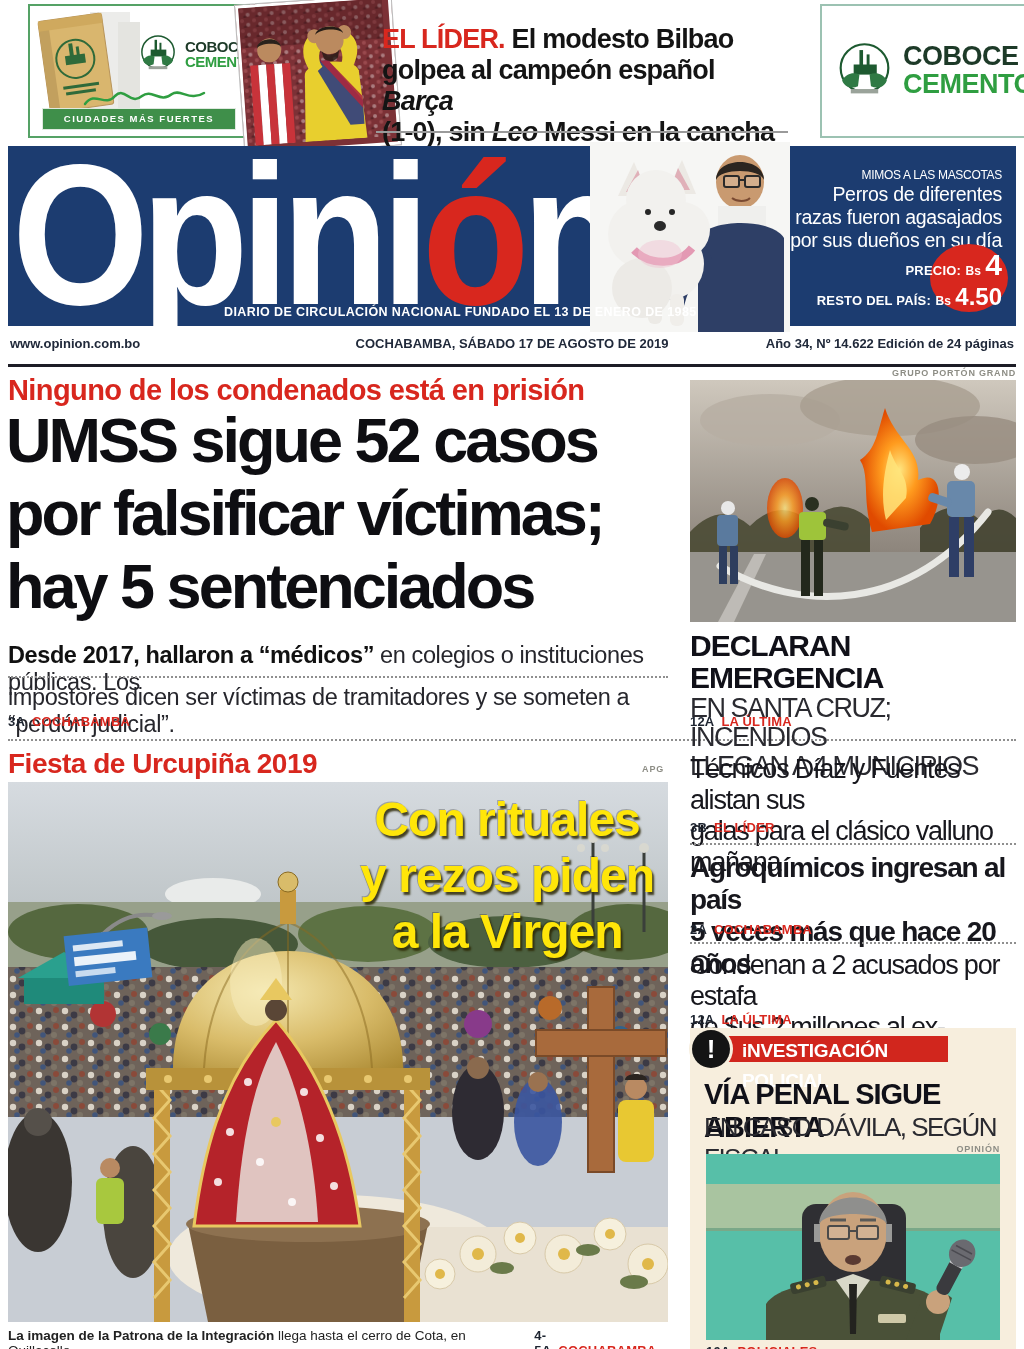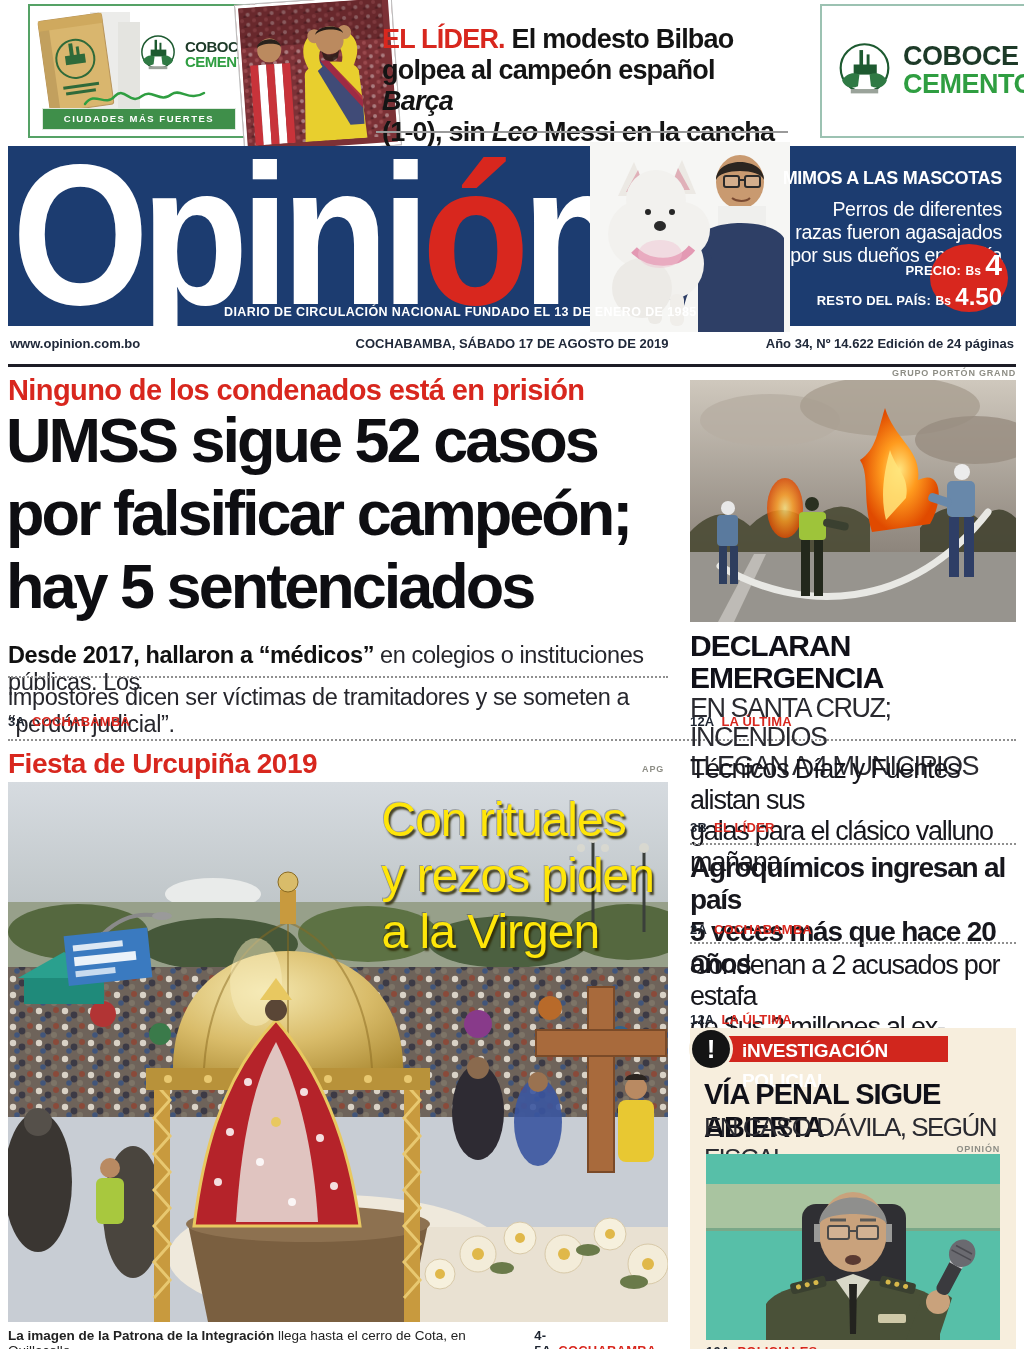--- a/index.html
+++ b/index.html
@@ -24,21 +24,21 @@
   .teaser i{font-style:italic;}
   .teaser-rule{left:376px;top:131px;width:412px;height:2px;background:#9a9a9a;}
   
   .mast{left:8px;top:146px;width:1008px;height:180px;background:#1c3c70;}
   .logo{left:4px;top:-4px;font-size:200px;line-height:186px;font-weight:bold;color:#fff;
         letter-spacing:-9px;transform:scaleX(.88);transform-origin:left top;white-space:nowrap;}
   .logo .acc{color:#d8271e;}
   .mast-tag{left:216px;bottom:7px;color:#fff;font-size:12.5px;font-weight:bold;letter-spacing:.4px;}
   .dogphoto{left:582px;top:-4px;width:200px;height:190px;}
   .promo{right:14px;top:22px;width:234px;text-align:right;color:#fff;}
-  .promo .t{font-size:18px;font-weight:bold;letter-spacing:-.3px;margin-bottom:9px;}
+  .promo .t{font-size:12px;font-weight:normal;letter-spacing:-.3px;margin-bottom:1px;}
   .promo .l{font-size:19.5px;line-height:23px;letter-spacing:-.3px;}
   .promo .r{font-size:12px;font-weight:bold;margin-top:7px;}
   .price{right:14px;bottom:12px;width:240px;text-align:right;color:#fff;}
   .price-circle{position:absolute;right:-6px;top:-8px;width:78px;height:68px;border-radius:50%;background:#d8271e;}
   .price .row{position:relative;z-index:1;line-height:26px;}
   .price .lab{font-size:13px;font-weight:bold;letter-spacing:.2px;}
   .price .cur{font-size:12px;font-weight:bold;}
   .price .n1{font-size:30px;font-weight:bold;}
   .price .n2{font-size:24px;font-weight:bold;}
   
@@ -66,21 +66,21 @@
   .fire-credit{left:690px;width:326px;top:368px;text-align:right;}
   .fire-photo{left:690px;top:380px;width:326px;height:242px;overflow:hidden;}
   .fire-h{left:690px;top:630px;width:330px;}
   .fire-h .hb{font-size:30px;font-weight:bold;letter-spacing:-1px;color:#101018;line-height:32px;}
   .fire-h .hl{font-size:27px;letter-spacing:-1.5px;color:#2a2a30;line-height:29px;}
   .fire-ref{left:690px;top:714px;}
   
   .urc-kicker{left:8px;top:748px;font-size:28px;letter-spacing:-.5px;}
   .urc-credit{left:8px;width:656px;top:764px;text-align:right;}
   .urc-photo{left:8px;top:782px;width:660px;height:540px;overflow:hidden;background:#c8cdd4;}
-  .urc-head{position:absolute;right:14px;top:10px;text-align:left;font-size:48px;font-weight:normal;
+  .urc-head{position:absolute;right:14px;top:10px;text-align:center;font-size:48px;font-weight:bold;
             line-height:56px;letter-spacing:-1px;color:#ffe609;
             text-shadow:2px 3px 2px rgba(45,40,5,.85), -1px -1px 0 rgba(0,0,0,.25);}
   .urc-cap{left:8px;top:1328px;width:660px;display:flex;justify-content:space-between;font-size:13.5px;color:#222;}
   
   .brief{left:690px;width:330px;color:#17171d;}
   .b-l{font-size:27px;line-height:31px;letter-spacing:-1.2px;}
   .b-b{font-size:28px;line-height:32px;letter-spacing:-1.2px;font-weight:bold;}
   .b1{top:754px;} .b1r{left:690px;top:820px;}
   .sep-b1{left:690px;width:326px;top:843px;}
   .b2{top:852px;} .b2r{left:690px;top:922px;}
@@ -255,21 +255,21 @@
   <div class="abs dateline">
     <span class="abs dl-l">www.opinion.com.bo</span>
     <span class="abs dl-c">COCHABAMBA, SÁBADO 17 DE AGOSTO DE 2019</span>
     <span class="abs dl-r">Año 34, Nº 14.622 Edición de 24 páginas</span>
   </div>
   <div class="abs black-rule"></div>
 
   <div class="abs kicker lead-kicker">Ninguno de los condenados está en prisión</div>
   <div class="abs lead-h">
     <div>UMSS sigue 52 casos</div>
-    <div>por falsificar campeón;</div>
+    <div>por falsificar víctimas;</div>
     <div>hay 5 sentenciados</div>
   </div>
   <div class="abs deck d1"><b>Desde 2017, hallaron a “médicos”</b><span> en colegios o instituciones públicas. Los</span></div>
   <div class="abs dotted sep-d1"></div>
   <div class="abs deck d2">impostores dicen ser víctimas de tramitadores y se someten a “perdón judicial”.</div>
   <div class="abs ref lead-ref"><span class="pg">3A</span><span class="sec">COCHABAMBA</span></div>
   <div class="abs dotted sep-full"></div>
 
   <div class="abs credit fire-credit">GRUPO PORTÓN GRAND</div>
   <div class="abs fire-photo">

